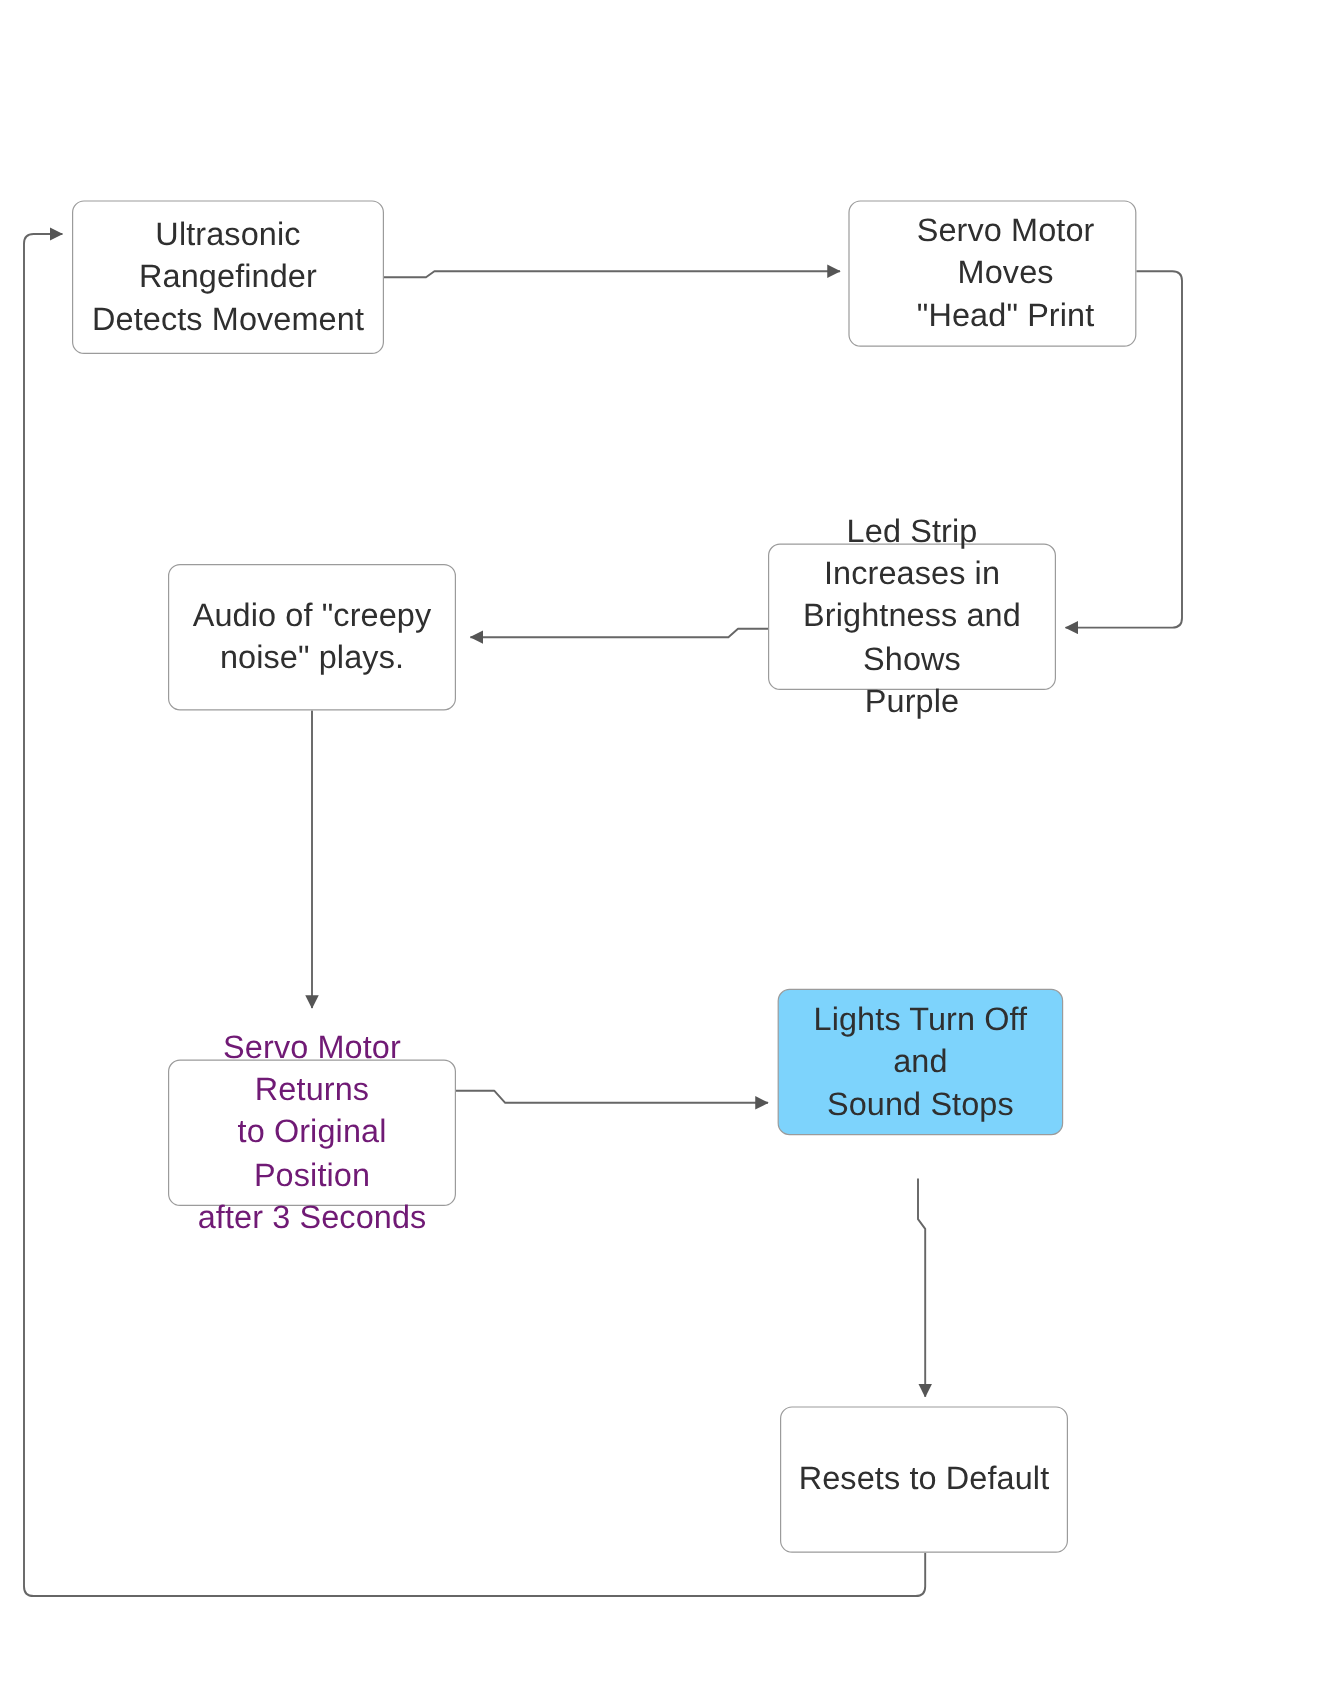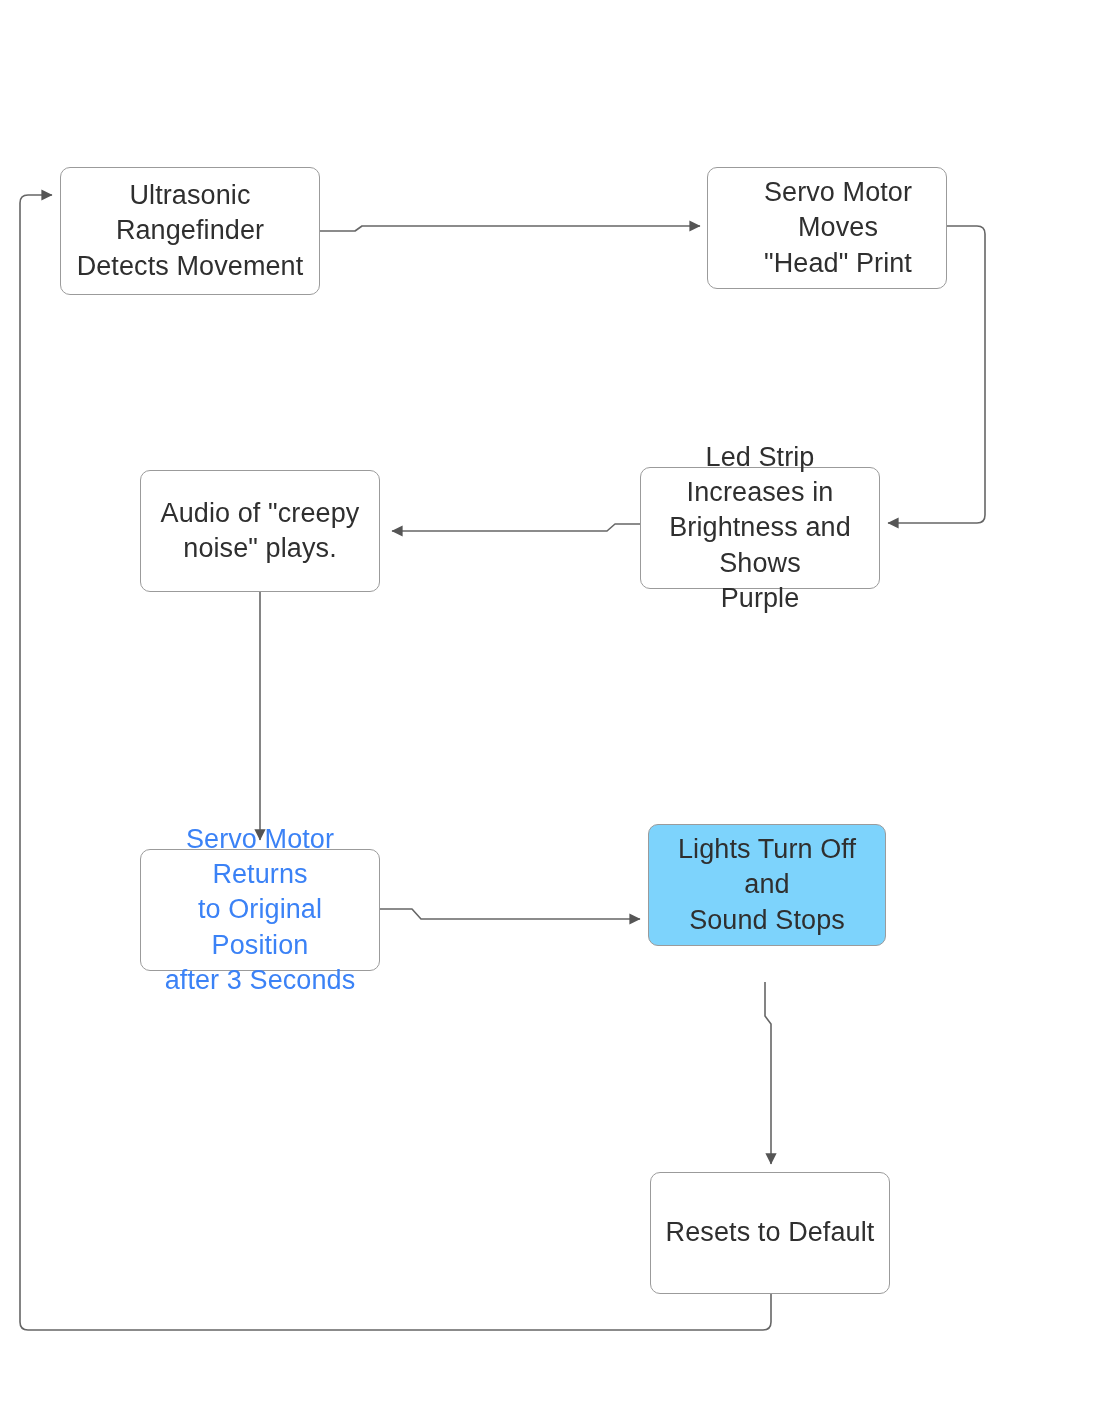--- a/index.html
+++ b/index.html
@@ -71,32 +71,32 @@
   <div class="node" style="left: 60px; top: 167px; width: 260px; height: 128px; border-color: rgb(155, 155, 155); background: rgb(255, 255, 255); color: rgb(47, 47, 47);">
     <span class="node-label">Ultrasonic Rangefinder
 Detects Movement</span>
   </div>
 
   <div class="node" style="left: 707px; top: 167px; width: 240px; height: 122px; border-color: rgb(155, 155, 155); background: rgb(255, 255, 255); color: rgb(47, 47, 47); padding-left: 32px;">
     <span class="node-label">Servo Motor Moves
 "Head" Print</span>
   </div>
 
-  <div class="node" style="left: 640px; top: 467px; width: 240px; height: 122px; border-color: rgb(155, 155, 155); background: rgb(255, 255, 255); color: rgb(47, 47, 47);">
+  <div class="node" style="left: 640px; top: 453px; width: 240px; height: 122px; border-color: rgb(155, 155, 155); background: rgb(255, 255, 255); color: rgb(47, 47, 47);">
     <span class="node-label">Led Strip Increases in
 Brightness and Shows
 Purple</span>
   </div>
 
   <div class="node" style="left: 140px; top: 470px; width: 240px; height: 122px; border-color: rgb(155, 155, 155); background: rgb(255, 255, 255); color: rgb(47, 47, 47);">
     <span class="node-label">Audio of "creepy
 noise" plays.</span>
   </div>
 
-  <div class="node" style="left: 140px; top: 849px; width: 240px; height: 122px; border-color: rgb(155, 155, 155); background: rgb(255, 255, 255); color: #3b82f6;">
+  <div class="node" style="left: 140px; top: 883px; width: 240px; height: 122px; border-color: rgb(155, 155, 155); background: rgb(255, 255, 255); color: #701a75;">
     <span class="node-label">Servo Motor Returns
 to Original Position
 after 3 Seconds</span>
   </div>
 
   <div class="node" style="left: 648px; top: 824px; width: 238px; height: 122px; border-color: rgb(155, 155, 155); background: #7dd3fc; color: rgb(47, 47, 47);">
     <span class="node-label">Lights Turn Off and
 Sound Stops</span>
   </div>
 

